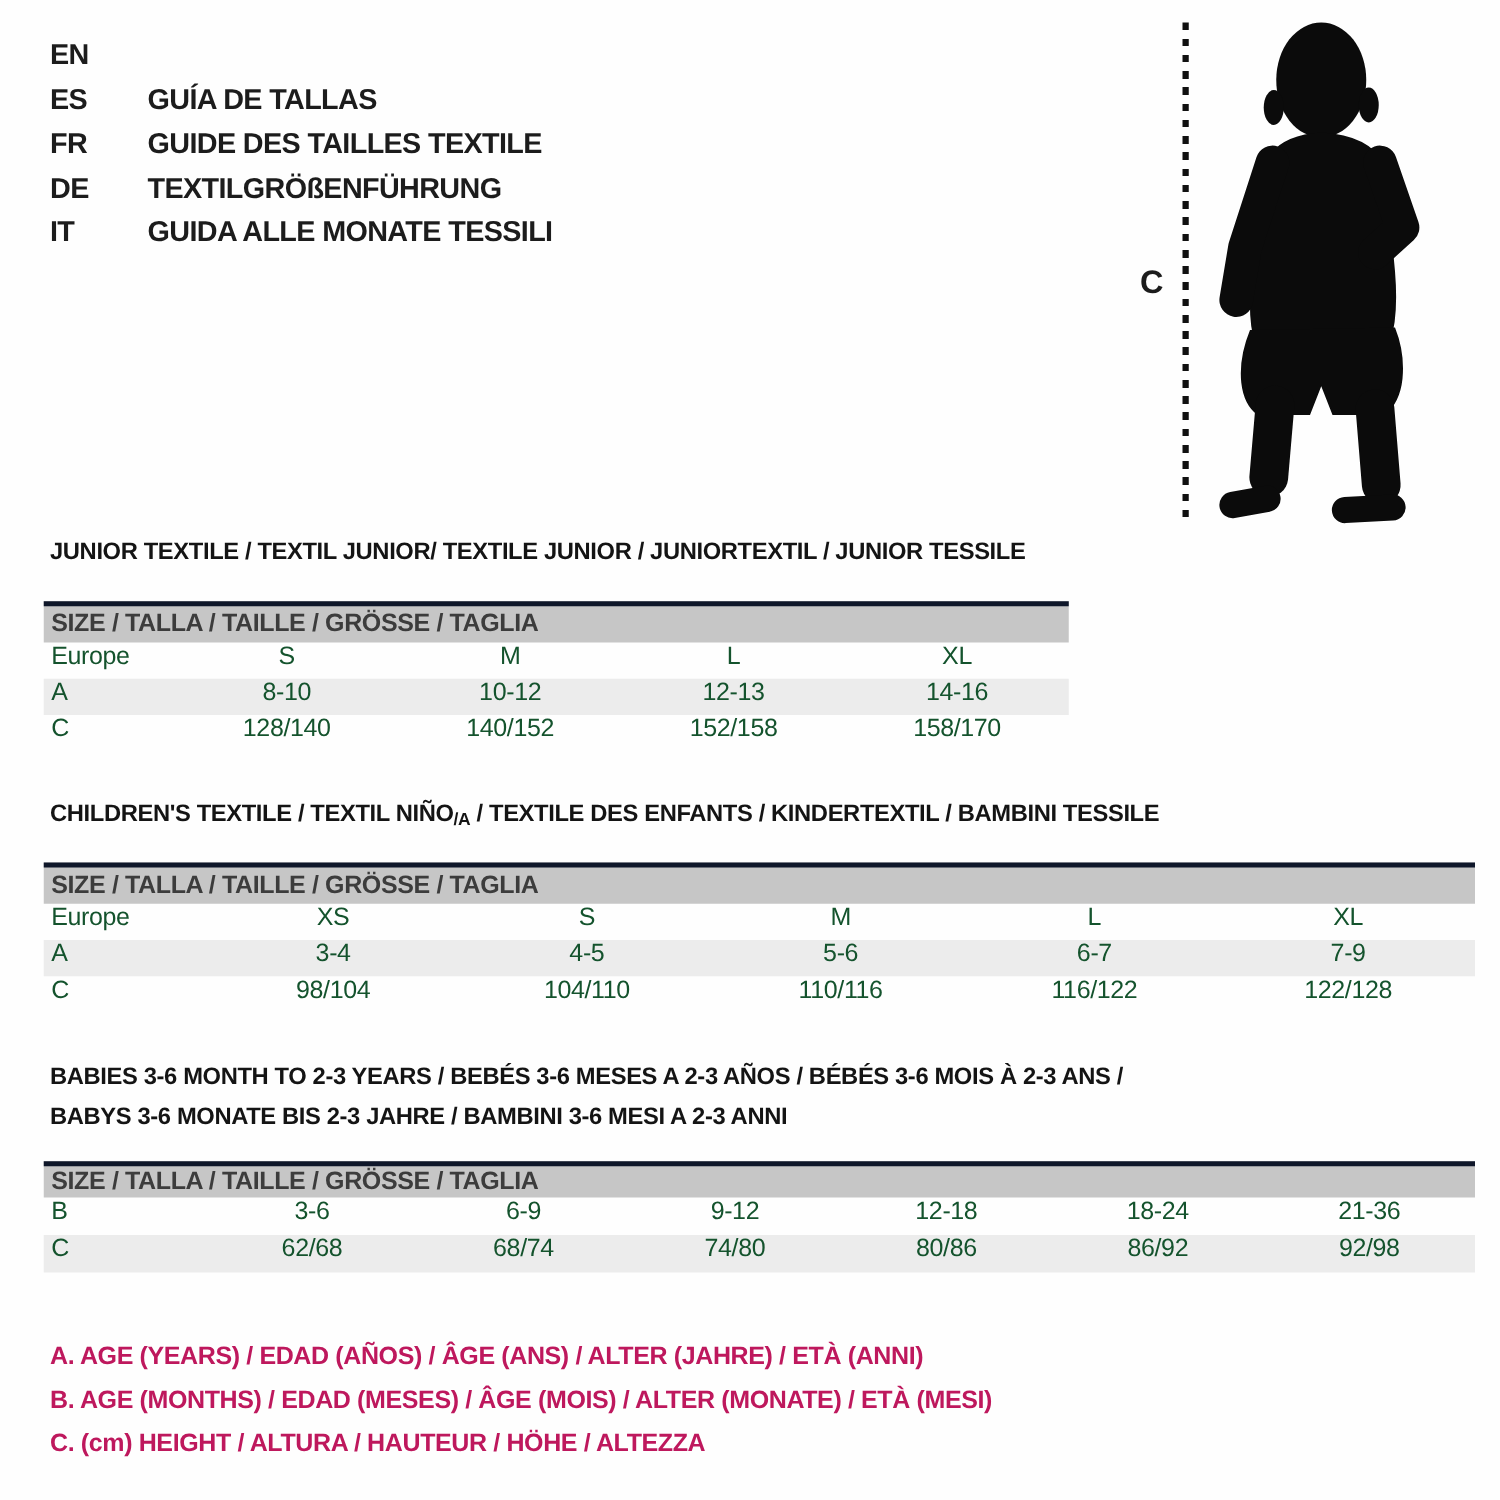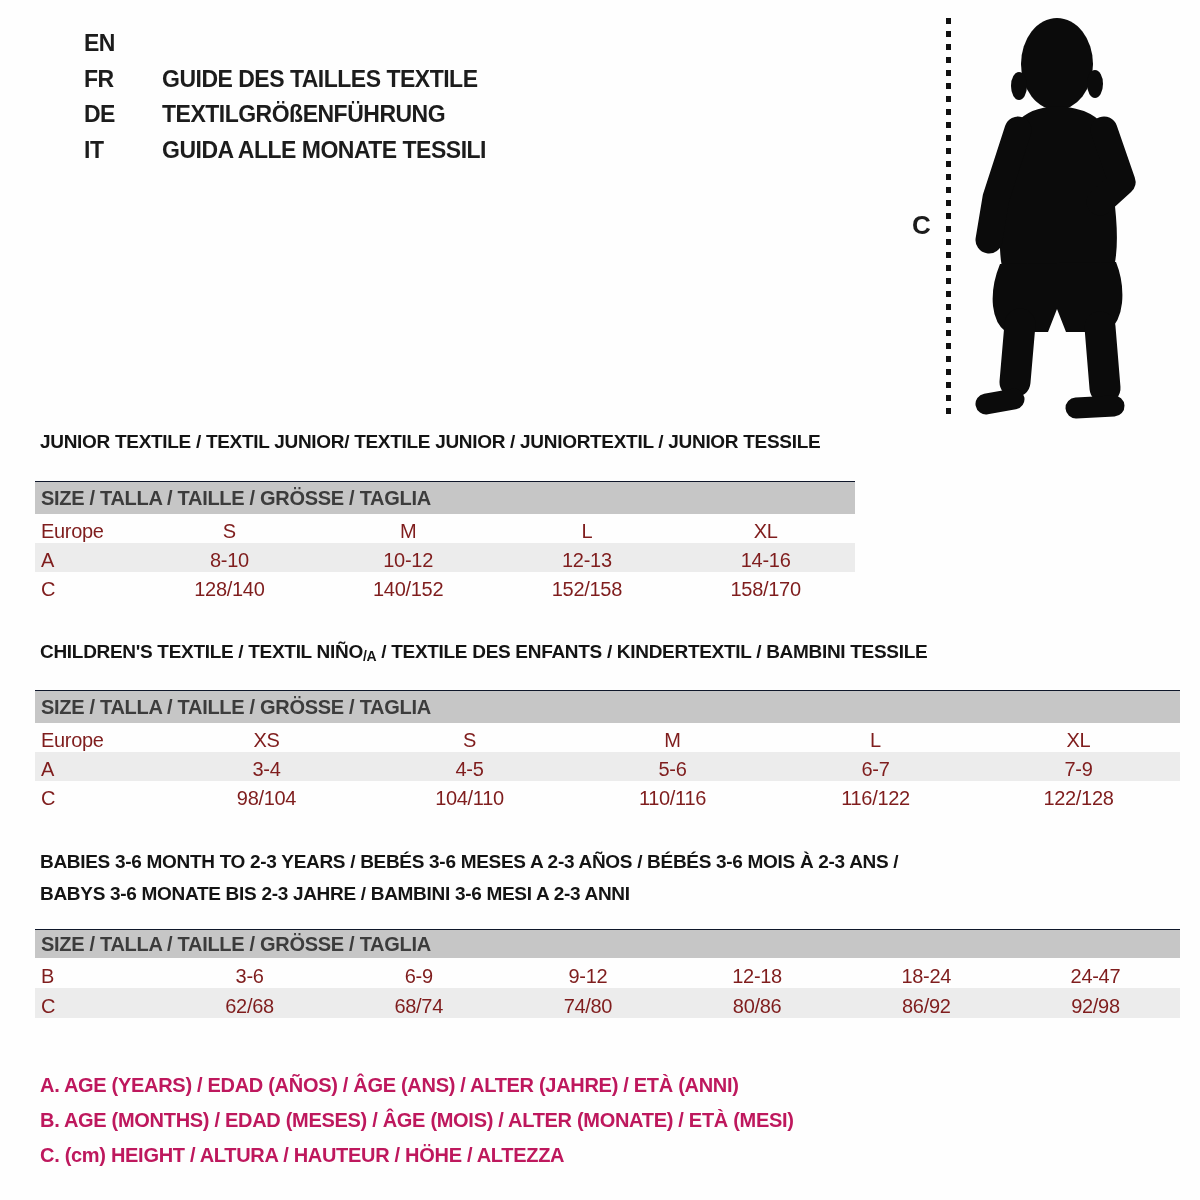--- a/index.html
+++ b/index.html
@@ -6,21 +6,21 @@
   .page{
     position:relative;width:1200px;height:1200px;background:#fefefe;
     font-family:"Liberation Sans", sans-serif;color:#1c1c1c;overflow:hidden;
   }
   
   .lang-list{position:absolute;left:40px;top:26px;}
   .lang-row{display:flex;height:35.5px;align-items:center;}
   .lang-code,.lang-label{
     font-weight:bold;font-size:23px;letter-spacing:-0.5px;white-space:nowrap;
   }
-  .lang-code{width:78px;margin-left:44px;}
+  .lang-code{width:78px;}
   
   .measure-line{
     position:absolute;left:946px;top:18px;width:5px;height:398px;
     background:repeating-linear-gradient(to bottom,#101010 0 6px,transparent 6px 13px);
   }
   .measure-label{
     position:absolute;left:912px;top:210px;font-size:26px;font-weight:bold;
   }
   .silhouette{position:absolute;left:958px;top:12px;}
   
@@ -33,44 +33,48 @@
   .title-babies{top:846px;line-height:32px;}
   .sub-part{font-size:14px;position:relative;top:3px;}
   
   .size-table{position:absolute;left:35px;}
   .junior-table{top:481px;width:820px;}
   .children-table{top:690px;width:1145px;}
   .babies-table{top:929px;width:1145px;}
   .thead{
     height:33px;background:#c6c6c6;display:flex;align-items:center;
     padding-left:6px;box-sizing:border-box;font-size:20px;font-weight:bold;
-    color:#3c3c3c;letter-spacing:-0.3px;border-top:1px solid #0f172a;
+    color:#3c3c3c;letter-spacing:-0.3px;border-top:4px solid #0f172a;
   }
   .babies-table .thead{height:29px;}
-  .trow{display:flex;height:29px;align-items:flex-end;font-size:20px;color:#7f1d1d;letter-spacing:-0.3px;}
+  .trow{display:flex;height:29px;align-items:flex-start;font-size:20px;color:#14532d;letter-spacing:-0.3px;}
   .babies-table .trow{height:30px;}
   .trow.shaded{background:#ececec;}
   .tlabel{padding-left:6px;box-sizing:border-box;width:130px;flex:none;}
   .junior-table .tlabel{width:105px;}
   .tcell{flex:1;text-align:center;}
   
   .legend{position:absolute;left:40px;top:1068px;}
   .legend-line{
     height:35px;display:flex;align-items:center;font-size:20px;
     font-weight:bold;letter-spacing:-0.3px;white-space:nowrap;color:#be185d;
   }
 </style>
 </head>
 <body>
 
 <div class="page">
 
   <div class="lang-list">
     <div class="lang-row">
       <span class="lang-code">EN</span>
+    </div>
+    <div class="lang-row">
+      <span class="lang-code">ES</span>
+      <span class="lang-label">GUÍA DE TALLAS</span>
     </div>
     <div class="lang-row">
       <span class="lang-code">FR</span>
       <span class="lang-label">GUIDE DES TAILLES TEXTILE</span>
     </div>
     <div class="lang-row">
       <span class="lang-code">DE</span>
       <span class="lang-label">TEXTILGRÖßENFÜHRUNG</span>
     </div>
     <div class="lang-row">
@@ -162,21 +166,21 @@
   </div>
   <div class="size-table babies-table">
       <div class="thead">SIZE / TALLA / TAILLE / GRÖSSE / TAGLIA</div>
       <div class="trow">
         <div class="tlabel">B</div>
         <div class="tcell">3-6</div>
         <div class="tcell">6-9</div>
         <div class="tcell">9-12</div>
         <div class="tcell">12-18</div>
         <div class="tcell">18-24</div>
-        <div class="tcell">24-47</div>
+        <div class="tcell">21-36</div>
       </div>
       <div class="trow shaded">
         <div class="tlabel">C</div>
         <div class="tcell">62/68</div>
         <div class="tcell">68/74</div>
         <div class="tcell">74/80</div>
         <div class="tcell">80/86</div>
         <div class="tcell">86/92</div>
         <div class="tcell">92/98</div>
       </div>

